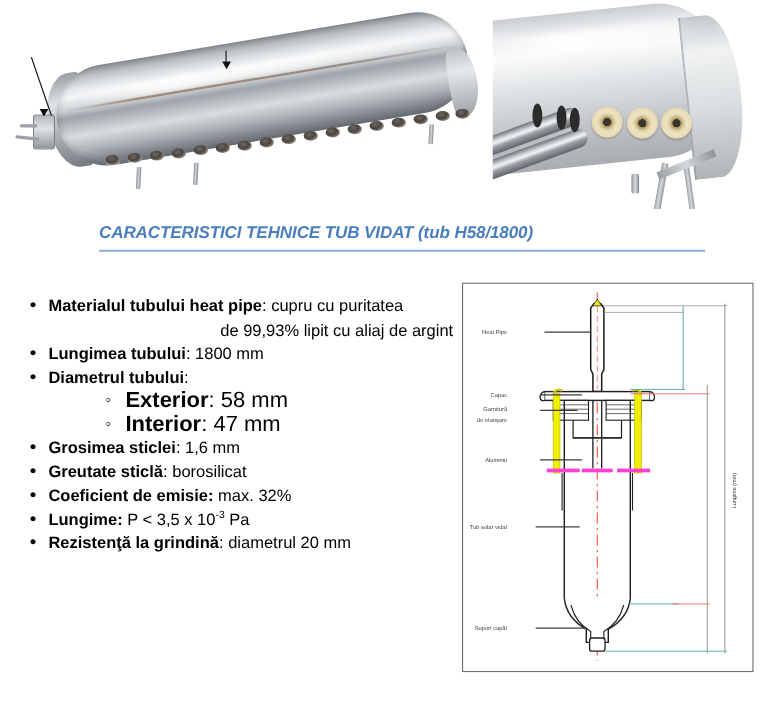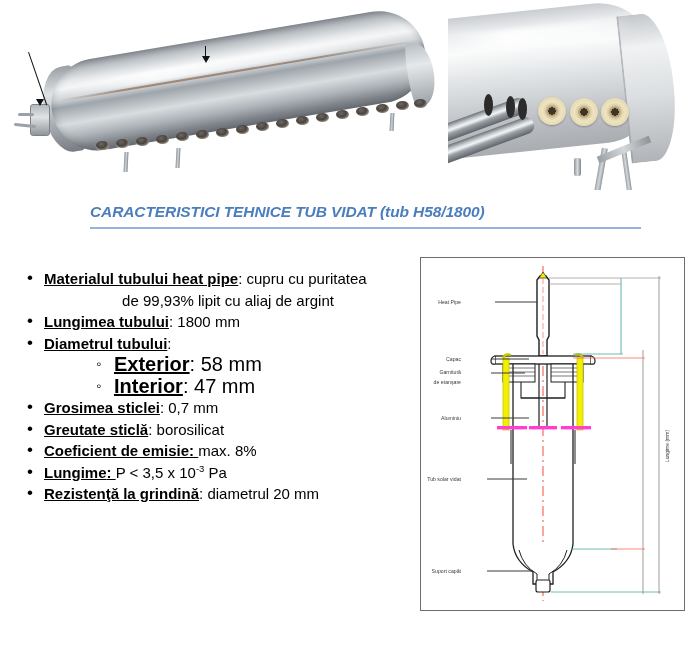--- a/index.html
+++ b/index.html
@@ -241,35 +241,35 @@
     content: "\2022";
     position: absolute;
     left: 5px; top: -1px;
     font-size: 17px;
     line-height: 21.5px;
   }
   .li.justify {
     text-align: justify;
     text-justify: inter-word;
   }
-  .li.justify .lastline { display: block; text-align: center; }
+  .li.justify .lastline { display: block; text-align: right; }
   .sub {
     position: relative;
     padding-left: 92px;
     font-size: 20px;
     line-height: 21.5px;
   }
   .sub::before {
     content: "\25E6";
     position: absolute;
     left: 74px; top: -1px;
     font-size: 15px;
     line-height: 21.5px;
   }
-  .k { font-weight: bold; text-decoration: underline; }
+  .k { font-weight: bold; }
   sup { font-size: 9.5px; vertical-align: super; line-height: 0; }
 
   
   #drawing-box {
     position: absolute;
     left: 420px; top: 257px;
     width: 265px; height: 354px;
     border: 1.6px solid #6d6d70;
     background: #ffffff;
     box-sizing: border-box;
@@ -368,30 +368,30 @@
 
   <div class="sub">
     <span class="k">Exterior</span><span>: </span><span>58 mm</span>
   </div>
 
   <div class="sub">
     <span class="k">Interior</span><span>: </span><span>47 mm</span>
   </div>
 
   <div class="li">
-    <span class="k">Grosimea sticlei</span><span>: </span><span>0,7 mm</span>
+    <span class="k">Grosimea sticlei</span><span>: </span><span>1,6 mm</span>
   </div>
 
   <div class="li">
     <span class="k">Greutate sticlă</span><span>: </span><span>borosilicat</span>
   </div>
 
 
   <div class="li">
-    <span class="k">Coeficient de emisie</span><span class="k">: </span><span>max. 8%</span>
+    <span class="k">Coeficient de emisie</span><span class="k">: </span><span>max. 32%</span>
   </div>
 
   <div class="li">
     <span class="k">Lungime</span><span class="k">: </span><span>P &lt; 3,5 x 10</span><sup>-3</sup><span> Pa</span>
   </div>
 
 
   <div class="li">
     <span class="k">Rezistenţă la grindină</span><span>: </span><span>diametrul 20 mm</span>
   </div>

